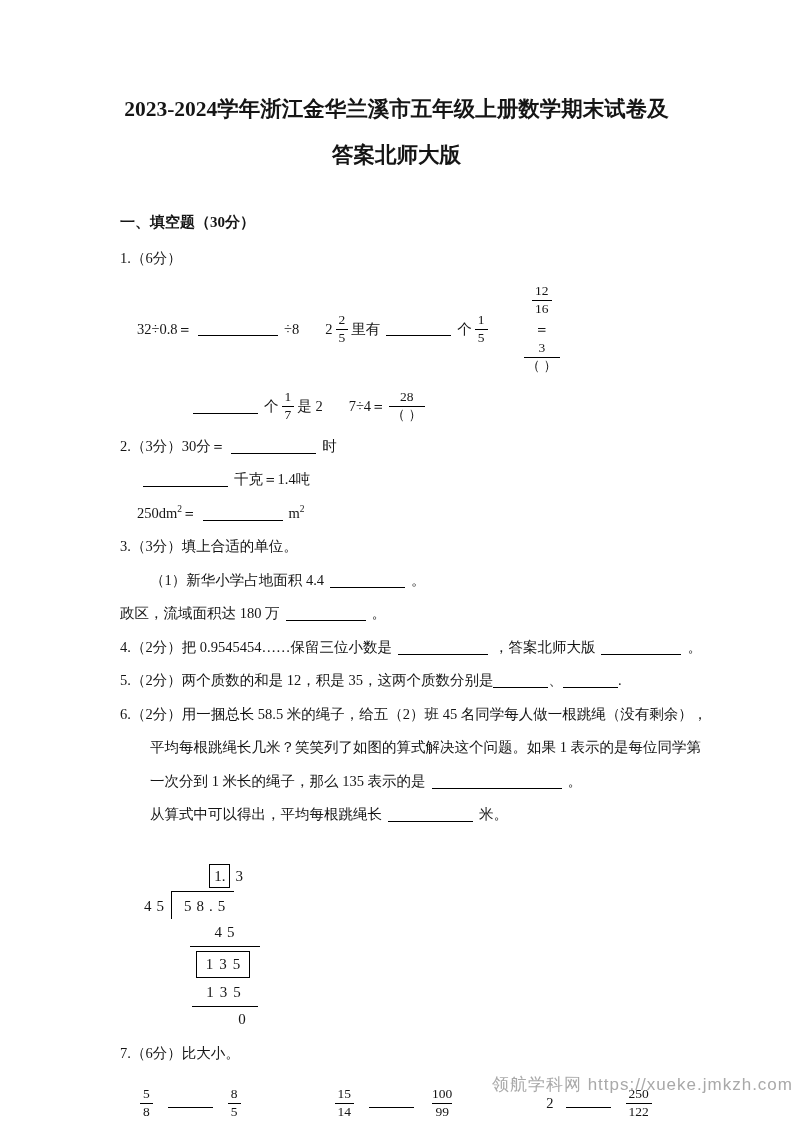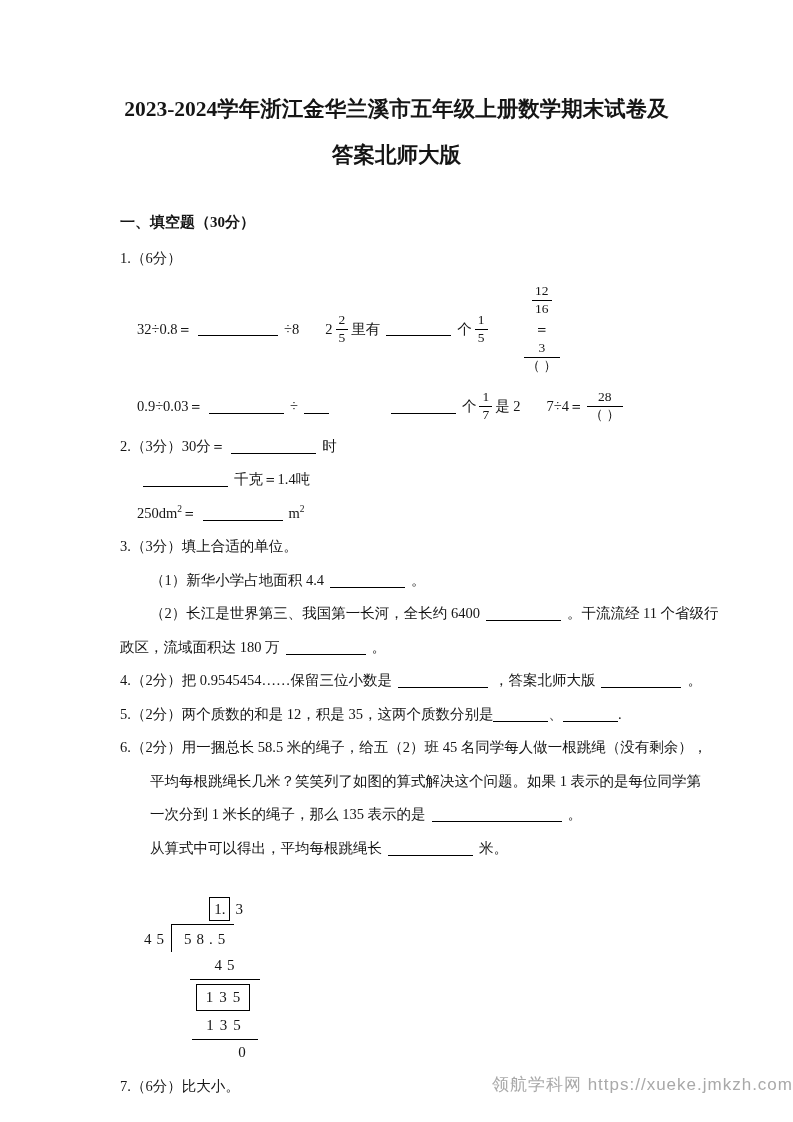--- a/index.html
+++ b/index.html
@@ -114,26 +114,20 @@
             </span>
             <span>＝</span>
             <span class="frac">
               <span class="fr-num">3</span>
               <span class="fr-den">（ ）</span>
             </span>
         </span>
       </div>
 
       <div class="math-row indent-sm">
-        <span class="grp">
-          <span>0.9÷0.03＝</span>
-            <span class="blank w75 bm"></span>
-            <span>÷</span>
-            <span class="blank w25 bm"></span>
-        </span>
         <span class="grp ml50">
           <span class="blank w65 bm"></span>
             <span>个</span>
             <span class="frac">
               <span class="fr-num">1</span>
               <span class="fr-den">7</span>
             </span>
             <span>是 2</span>
         </span>
         <span class="grp ml26">
@@ -155,23 +149,20 @@
       </div>
       <div class="line indent-sm">
         <span>250dm</span><sup>2</sup><span>＝</span><span class="blank w80 bm"></span><span>m</span><sup>2</sup>
       </div>
     </div>
 
     <div>
       <div class="line">3.（3分）填上合适的单位。</div>
       <div class="line indent-md">
         <span>（1）新华小学占地面积 4.4</span><span class="blank w75 bm"></span><span>。</span>
-      </div>
-      <div class="line indent-md">
-        <span>（2）长江是世界第三、我国第一长河，全长约 6400</span><span class="blank w75 bm"></span><span>。干流流经 11 个省级行</span>
       </div>
       <div class="line">
         <span>政区，流域面积达 180 万</span><span class="blank w80 bm"></span><span>。</span>
       </div>
     </div>
 
     <div class="line">
       <span>4.（2分）把 0.9545454……保留三位小数是</span><span class="blank w90 bm"></span><span>，答案北师大版</span><span class="blank w80 bm"></span><span>。</span>
     </div>
 

